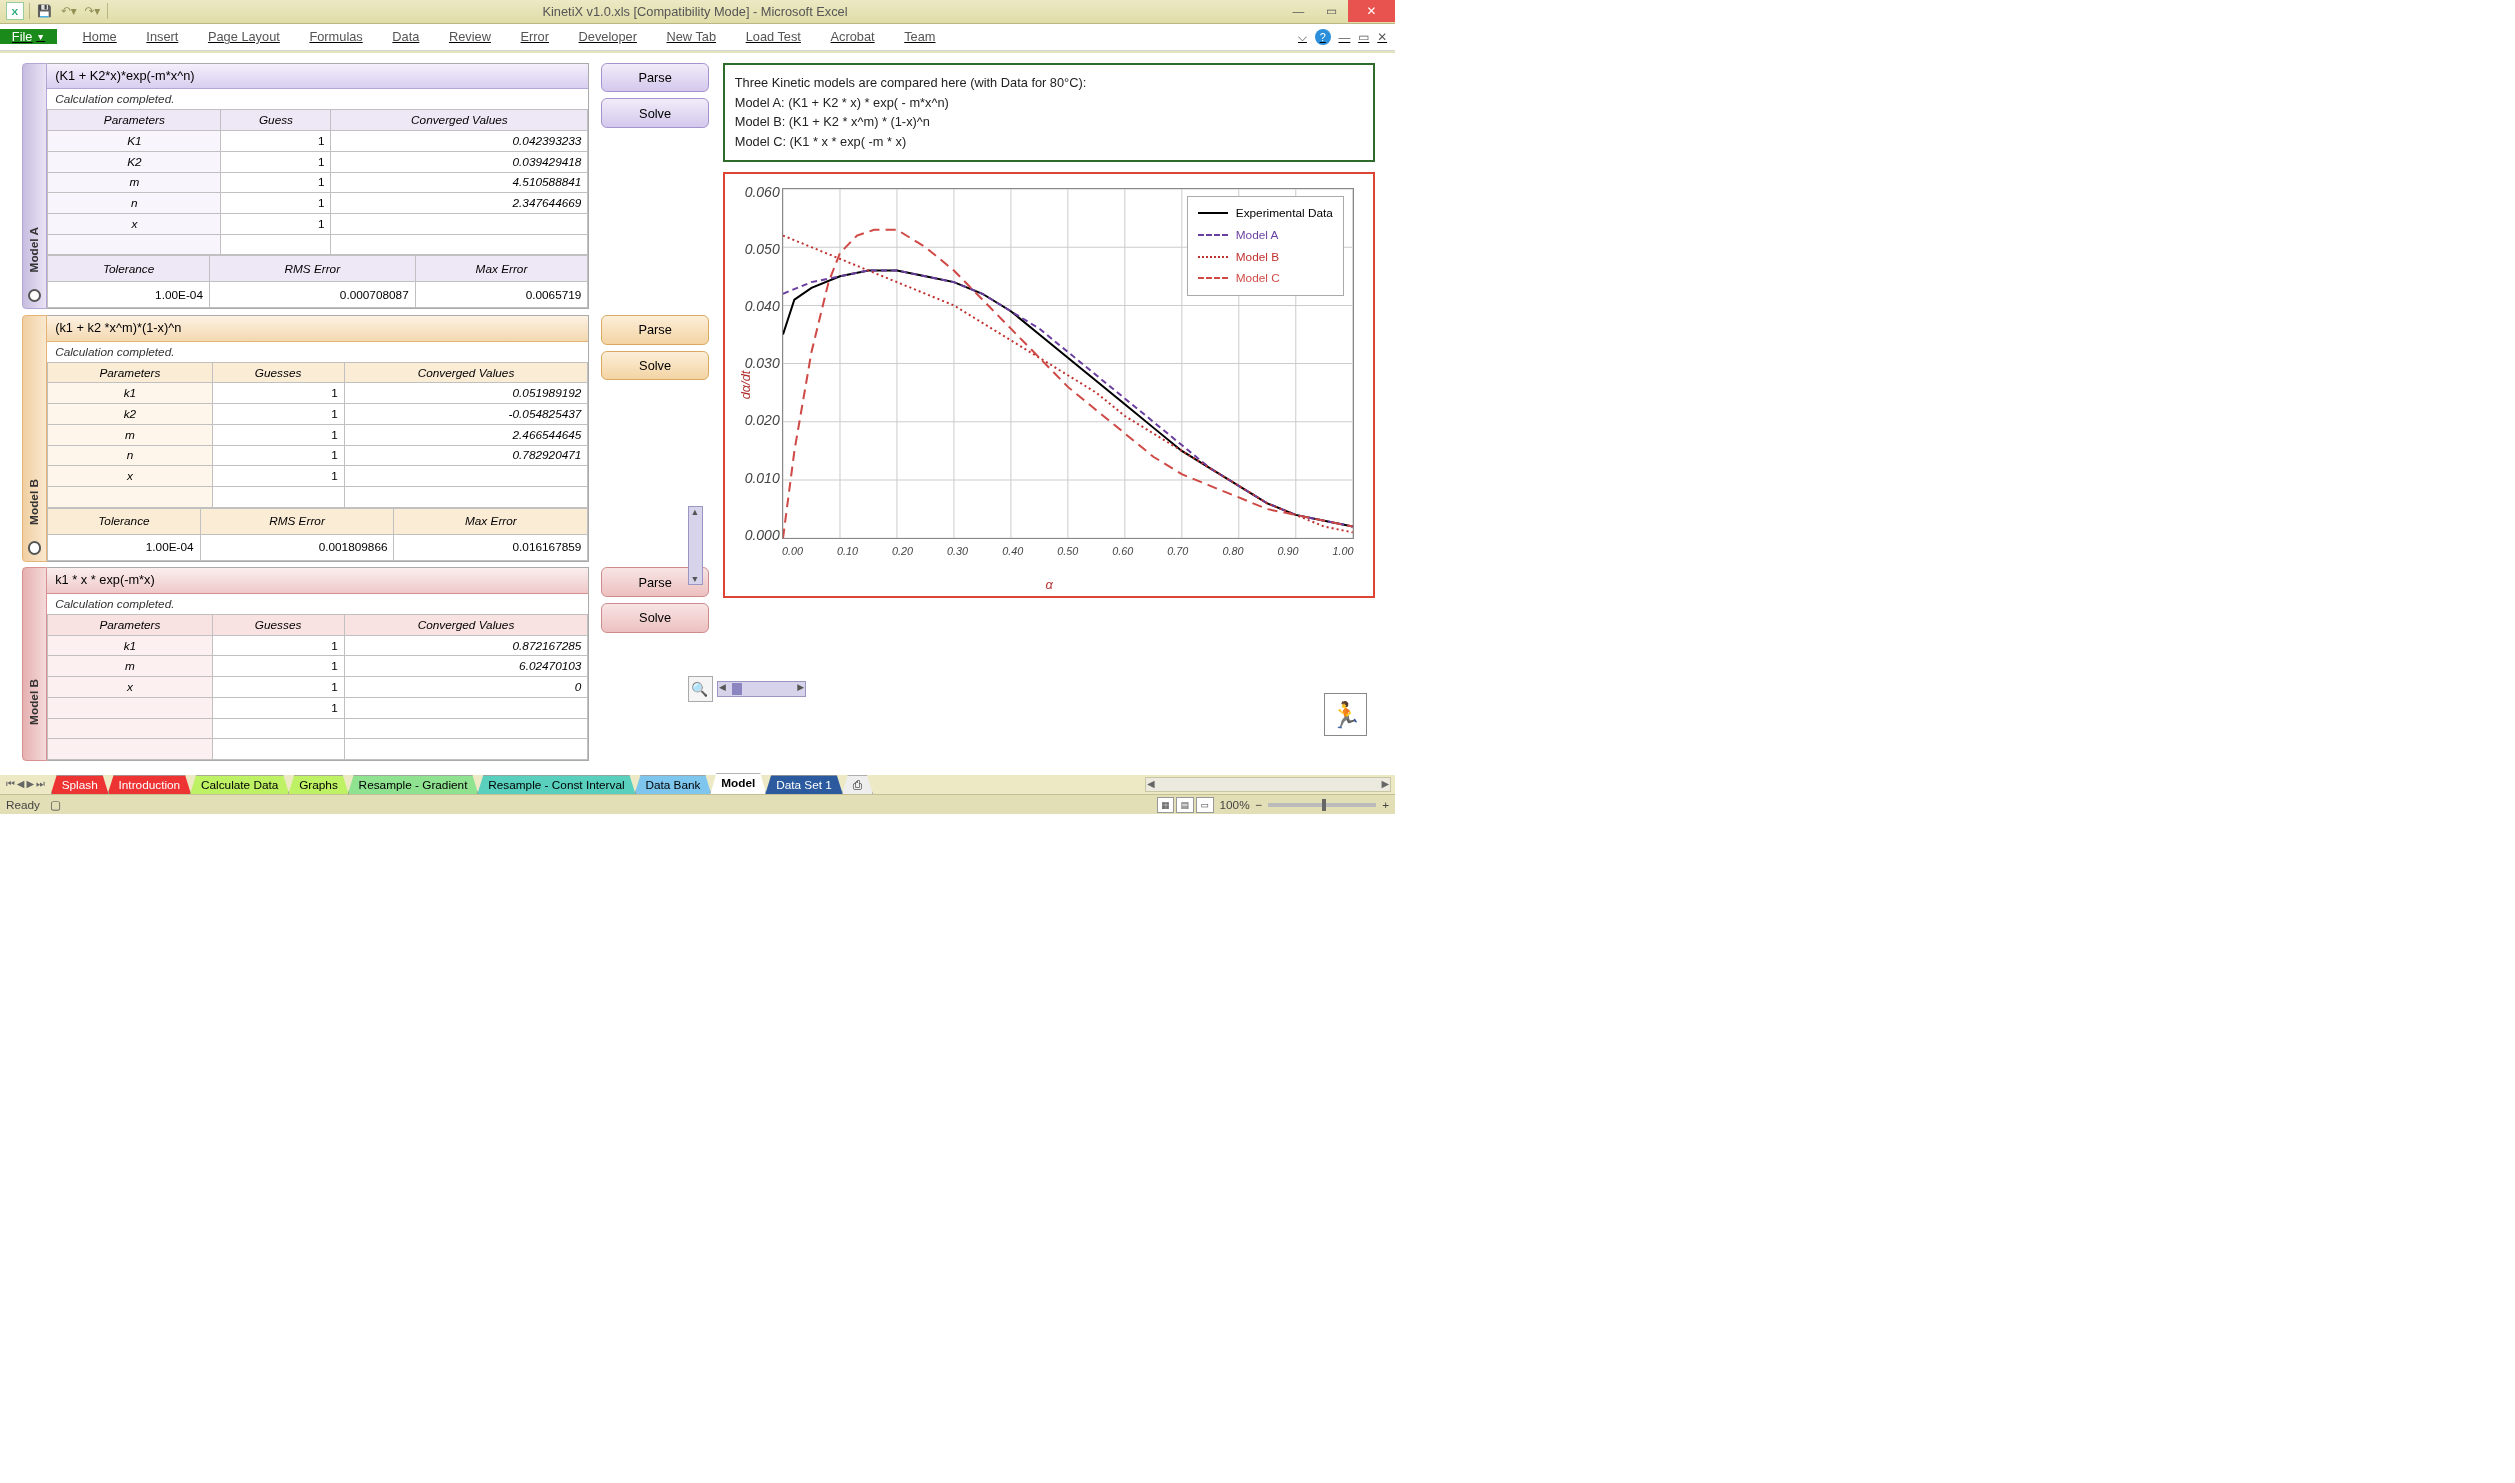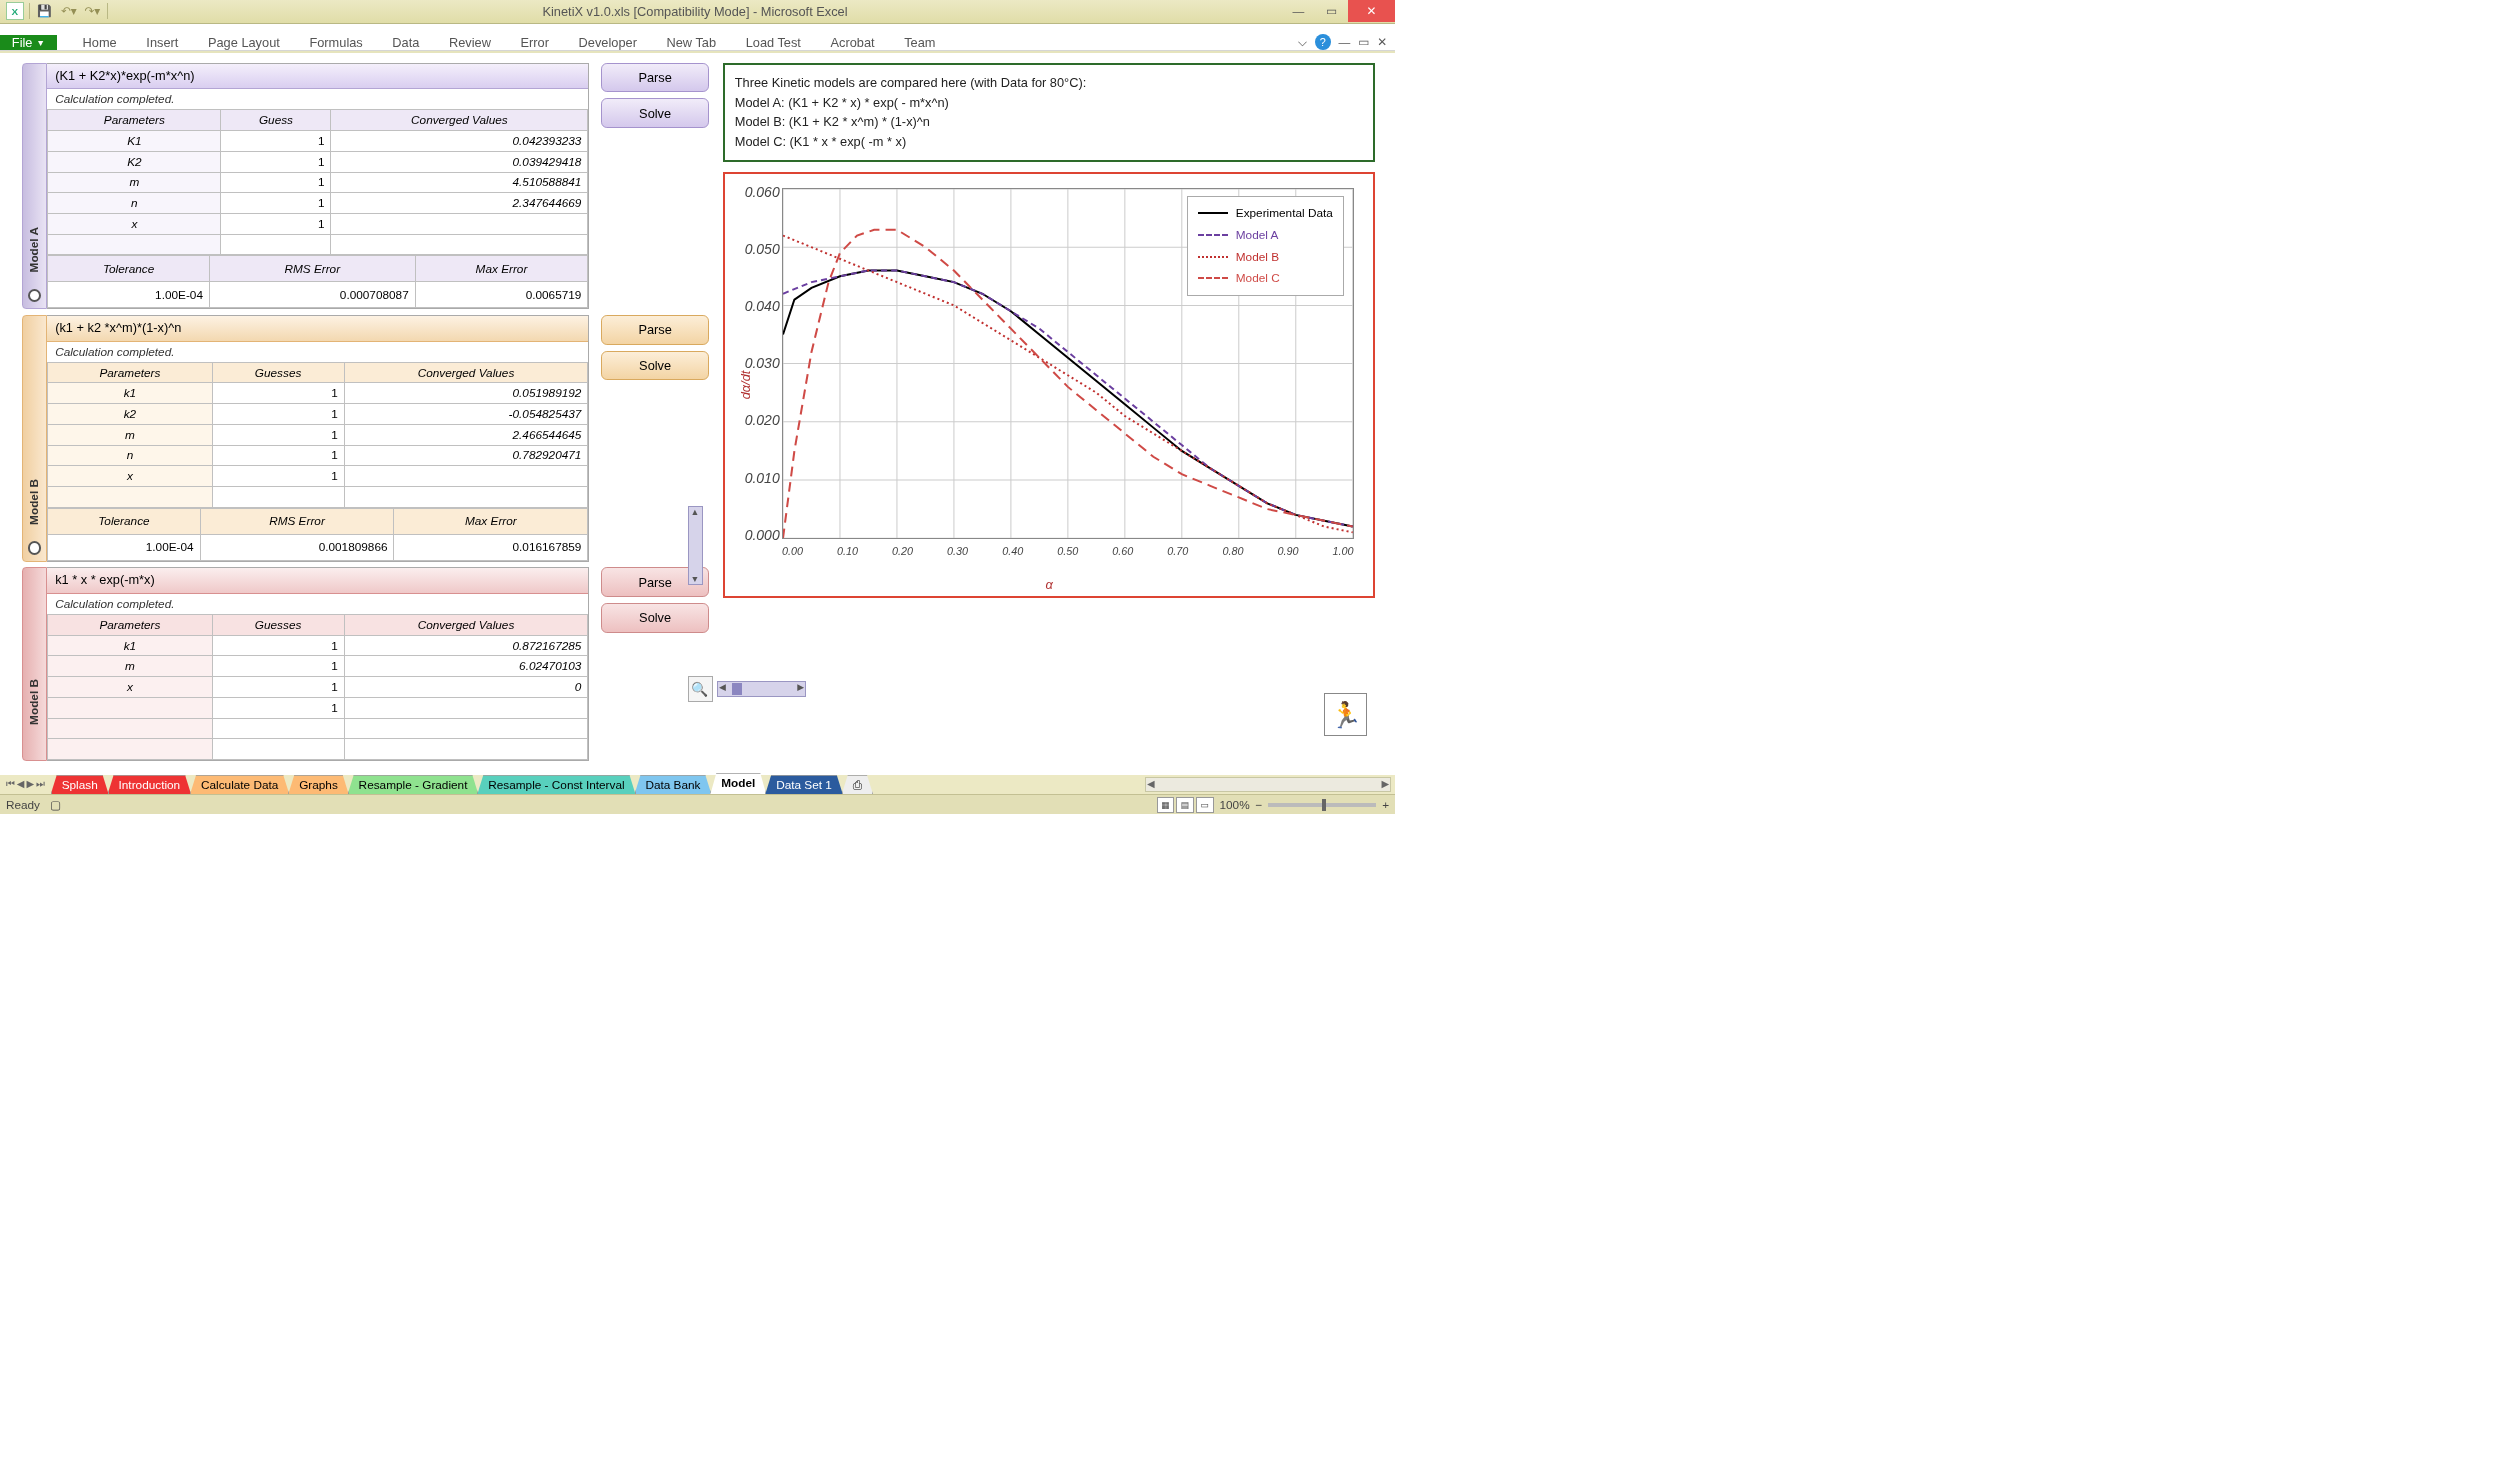--- a/index.html
+++ b/index.html
@@ -11,21 +11,21 @@
 .qat { display: flex; align-items: center; gap: 5.9px; padding-left: 5.9px; }
 .qat-icon { width: 17.7px; height: 17.7px; display: flex; align-items: center; justify-content: center; font-size: 11.8px; color: #3c6; }
 .qat-icon.excel { background: #fff; border: 1px solid #9c9; color: #2a7; font-weight: bold; font-size: 9.9px; }
 .qat-divider { width: 1px; height: 15.8px; background: #b9b884; }
 .title-center { flex: 1; text-align: center; font-size: 12.8px; color: #555; }
 .winbtns { display: flex; }
 .winbtn { width: 33px; height: 21.7px; display: flex; align-items: center; justify-content: center; font-size: 11.8px; color: #555; }
 .winbtn.close { background: #e8524f; color: #fff; width: 47px; }
 
 
-.ribbon { height: 27.6px; background: #fff; border-bottom: 1px solid #d5d5d5; display: flex; align-items: flex-end; }
+.ribbon { height: 27.6px; background: #fff; border-bottom: 1px solid #d5d5d5; display: flex; align-items: center; text-decoration: underline; }
 .file-tab { width: 57px; background: #1a8b1a; color: #fff; display: flex; align-items: center; justify-content: center; gap: 3.9px; font-size: 12.8px; }
 .rtabs { display: flex; align-items: center; gap: 29.6px; padding-left: 25.6px; font-size: 12.8px; color: #555; }
 .rtabs span { cursor: pointer; }
 .ribbon-right { margin-left: auto; display: flex; align-items: center; gap: 7.9px; padding-right: 7.9px; color: #555; font-size: 11.8px; }
 .ribbon-right .q { background: #2b8fdb; color: #fff; border-radius: 50%; width: 15.8px; height: 15.8px; display: flex; align-items: center; justify-content: center; font-size: 10.8px; }
 
 
 .sheet-area { position: absolute; top: 53px; bottom: 39px; left: 0; right: 0; background: #fff; display: flex; }
 .left-pane { width: 719px; padding: 9.9px 9.9px 0 21.7px; overflow: hidden; position: relative; }
 .right-pane { flex: 1; padding: 9.9px 19.7px 0 3.9px; position: relative; }
@@ -102,21 +102,21 @@
 
 .runner-box { position: absolute; right: 27.6px; bottom: 39px; width: 43px; height: 43px; border: 1px solid #888; background: #fff; display:flex; align-items:center; justify-content:center; font-size: 25.6px; }
 
 
 .tabbar { position: absolute; left: 0; right: 0; bottom: 19.7px; height: 19.7px; background: #ece9c4; display: flex; align-items: center; font-size: 11.8px; }
 .tab-nav { display:flex; gap:2px; padding:0 5.9px; color:#666; }
 .tab-nav span{font-size:9.9px;}
 .wtabs { display: flex; align-items: flex-end; height: 100%; }
 .wtab { padding: 2px 9.9px; border: 1px solid #999; border-bottom: none; margin-right: -1px; background: #ddd; position: relative; clip-path: polygon(5.9px 0, calc(100% - 5.9px) 0, 100% 100%, 0 100%); color:#000;}
 .wtab.red { background: #e33; color: #fff; }
-.wtab.yellow { background: #fdba74; text-align: right; }
+.wtab.yellow { background: #bef264; text-align: right; }
 .wtab.green { background: #8fe28f; }
 .wtab.teal { background: #58d0bd; }
 .wtab.blue { background: #7fc6ef; }
 .wtab.active { background: #fff; font-weight: bold; border-bottom: 2px solid #fff; }
 .wtab.navy { background: #2b5b9e; color:#fff; }
 .hscroll { margin-left: auto; width: 246px; height: 15.8px; background: #eceadf; border:1px solid #c8c7a4; position:relative; margin-right:3.9px;}
 .hscroll::before{content:"◀";position:absolute;left:1px;font-size:9.9px;color:#666;}
 .hscroll::after{content:"▶";position:absolute;right:1px;font-size:9.9px;color:#666;}
 
 

